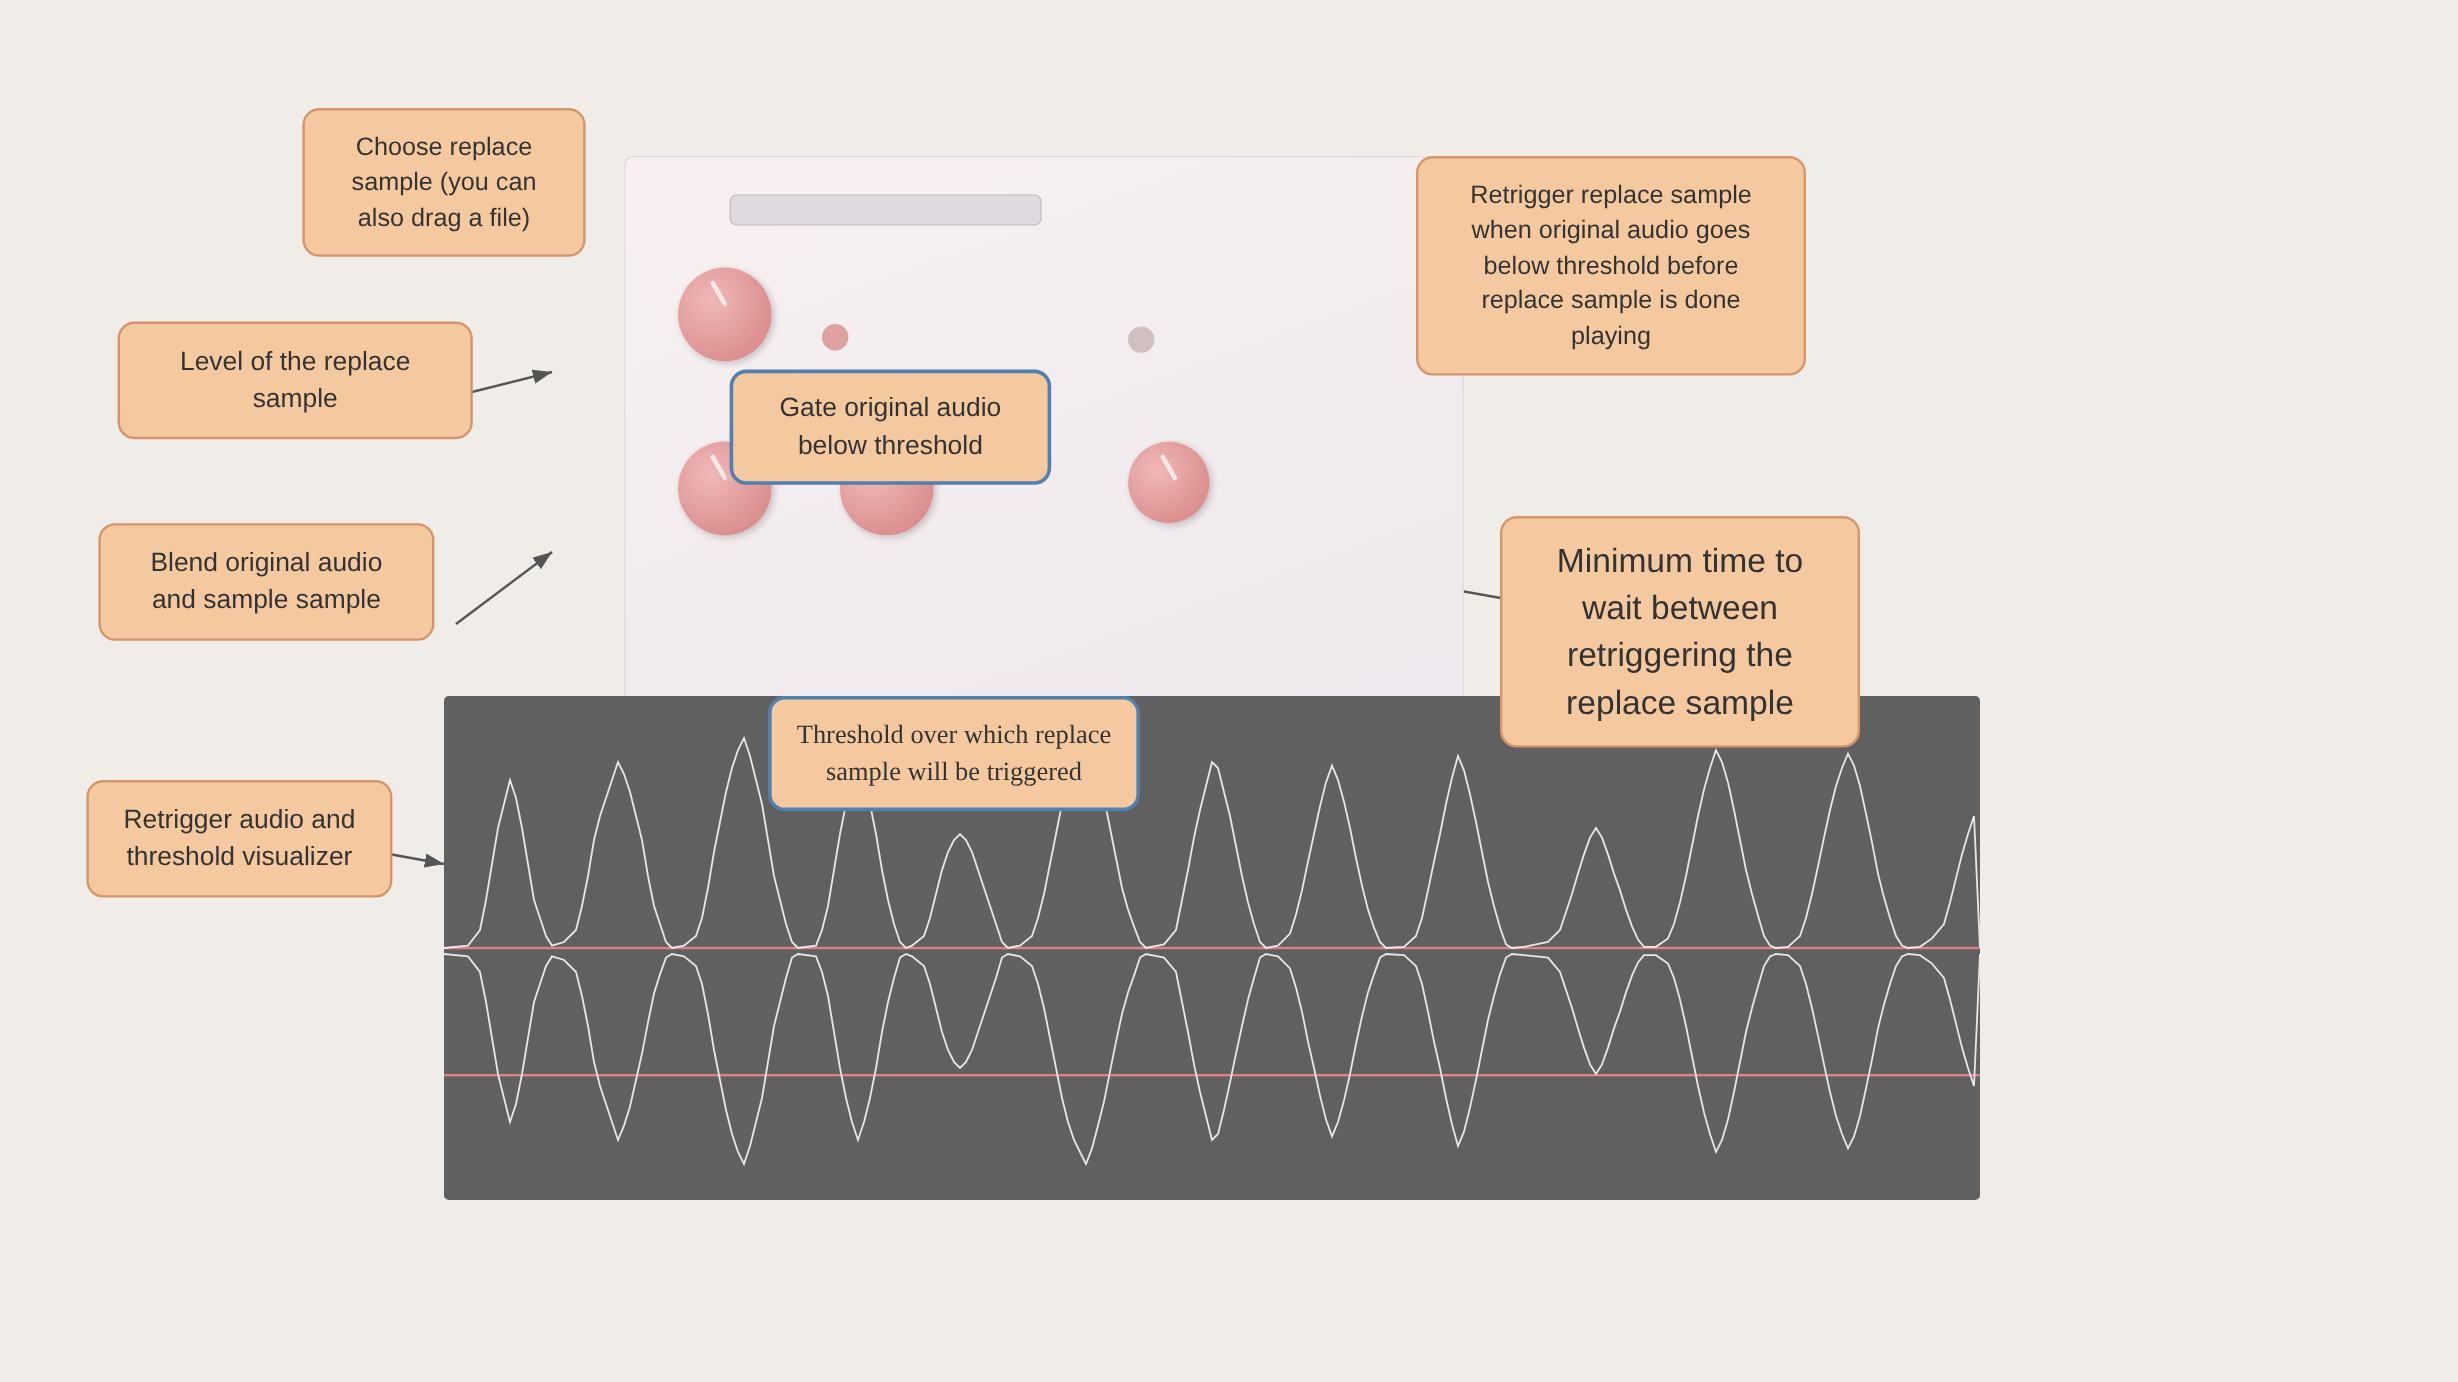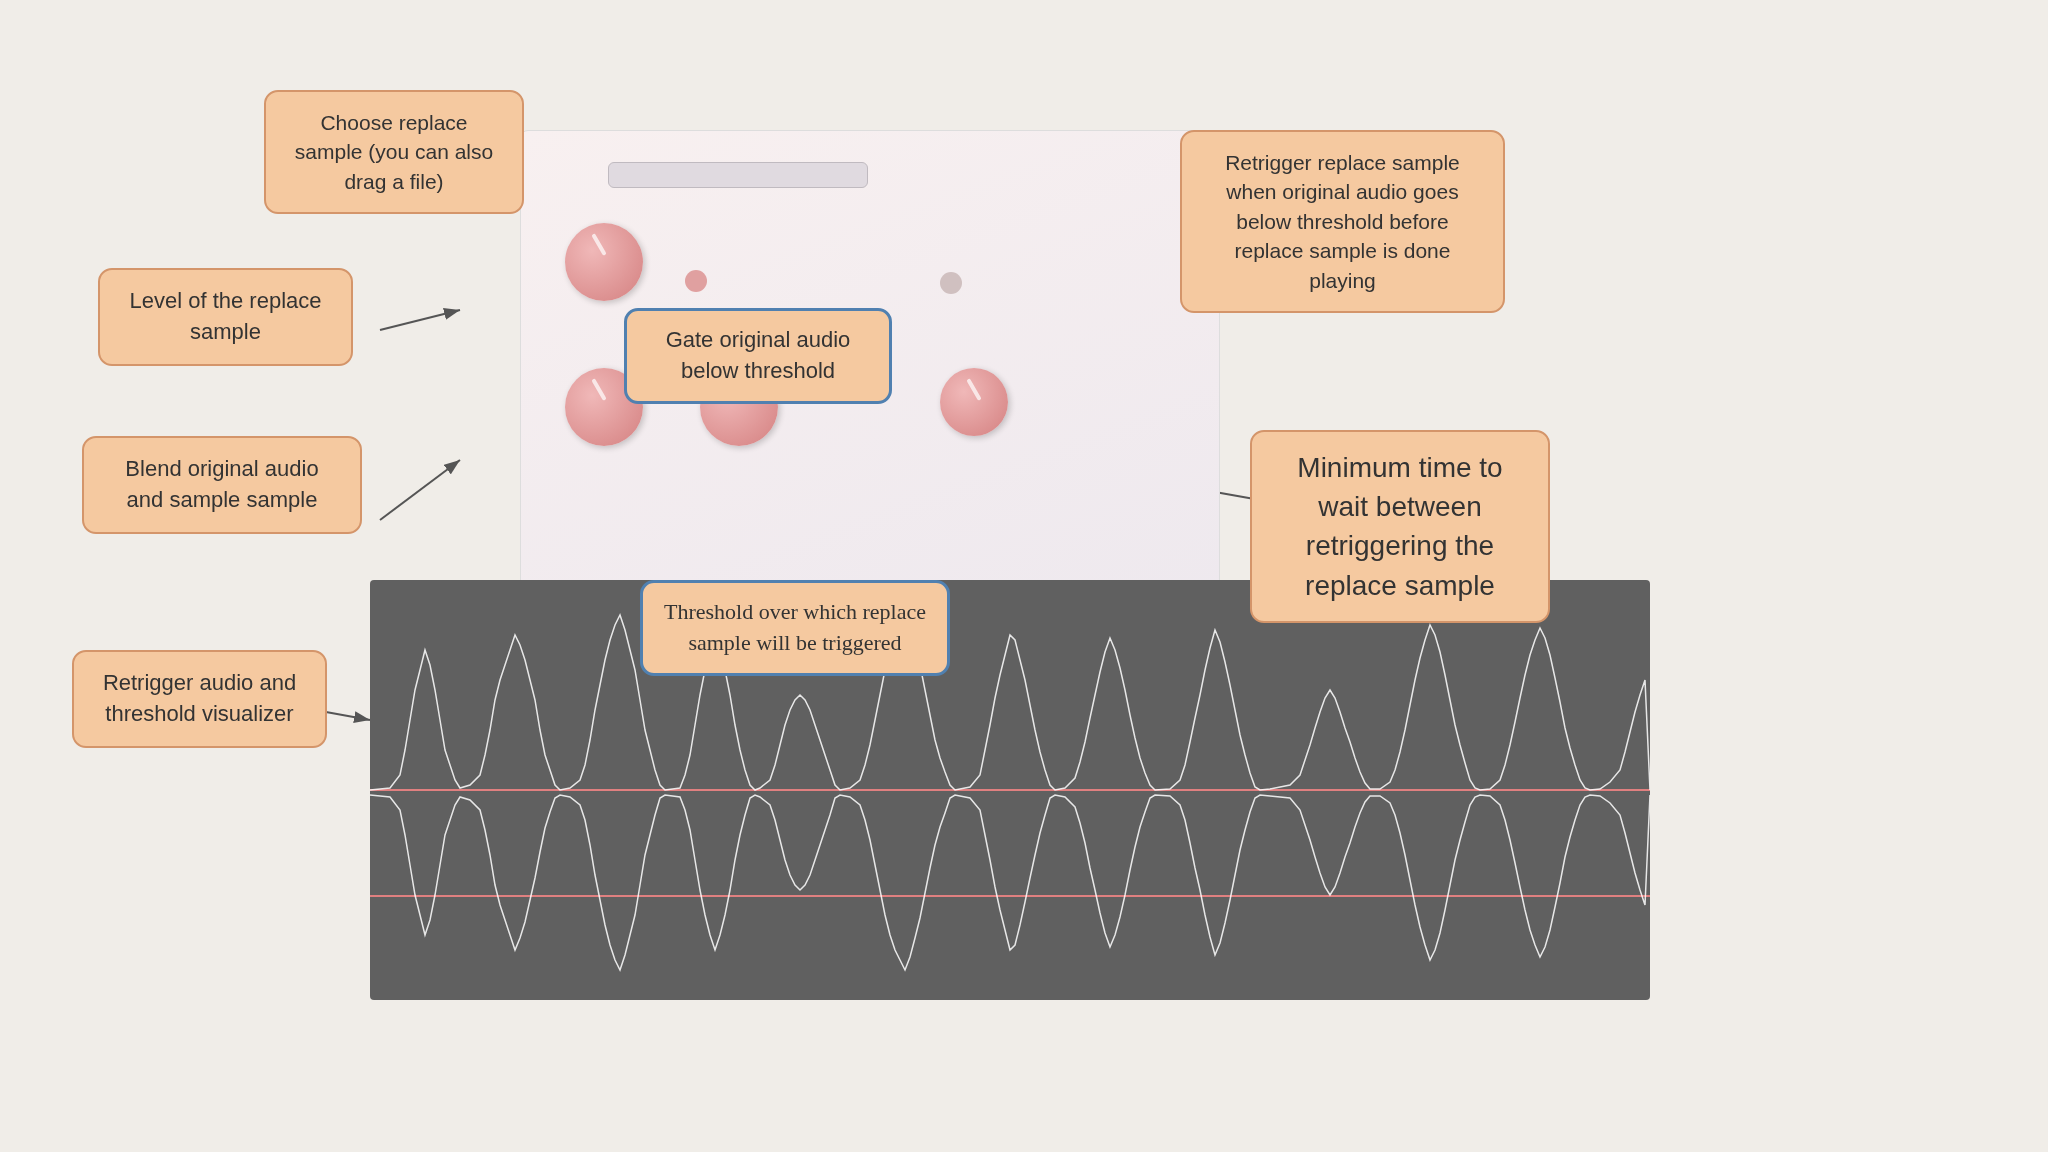--- a/index.html
+++ b/index.html
@@ -298,33 +298,33 @@
         800,216 810,225 815,240 820,263 825,288 830,310 835,335 840,357 845,375 850,363 855,343 860,320 865,295 870,270 875,250 880,232 885,218 890,215
         900,216 920,218 930,230 935,245 940,260 945,277 950,293 955,307 960,315 965,307 970,293 975,277 980,263 985,247 990,233 995,222 1000,216
         1010,216 1020,223 1025,235 1030,253 1035,275 1040,300 1045,325 1050,347 1055,365 1060,380 1065,370 1070,353 1075,330 1080,305 1085,280 1090,260 1095,242 1100,225 1105,217 1110,215
         1120,216 1130,225 1135,240 1140,260 1145,283 1150,307 1155,330 1160,350 1165,365 1170,377 1175,367 1180,350 1185,327 1190,303 1195,277 1200,257 1205,240 1210,225 1215,217 1220,215
         1230,216 1240,223 1250,235 1255,253 1260,273 1265,293 1270,310 1275,325 1280,215
       " fill="none"></polyline>
     </g>
   </svg>
 </div>
 
-<div class="annotation-box" style="position:absolute;top:90px;left:264px;width:260px;font-size:21px;">
+<div class="annotation-box" style="position:absolute;top:90px;left:252px;width:236px;font-size:21px;">
   <span>Choose replace sample (you can also drag a file)</span>
 </div>
 
-<div class="annotation-box" style="position:absolute;top:268px;left:98px;width:255px;font-size:22px;">
+<div class="annotation-box" style="position:absolute;top:268px;left:98px;width:296px;font-size:22px;">
   <span>Level of the replace sample</span>
 </div>
 
 <div class="annotation-box" style="position:absolute;top:436px;left:82px;width:280px;font-size:22px;">
   <span>Blend original audio and sample sample</span>
 </div>
 
-<div class="gate-box" style="position:absolute;top:308px;left:608px;width:268px;font-size:22px;margin-left:16px;">
+<div class="gate-box" style="position:absolute;top:308px;left:608px;width:268px;font-size:22px;">
   <span>Gate original audio below threshold</span>
 </div>
 
 <div class="gate-box" style="position:absolute;top:580px;left:640px;width:310px;font-size:22px;font-family:Liberation Serif, serif;">
   <span>Threshold over which replace sample will be triggered</span>
 </div>
 
 <div class="annotation-box" style="position:absolute;top:130px;left:1180px;width:325px;font-size:21px;">
   <span>Retrigger replace sample when original audio goes below threshold before replace sample is done playing</span>
 </div>

